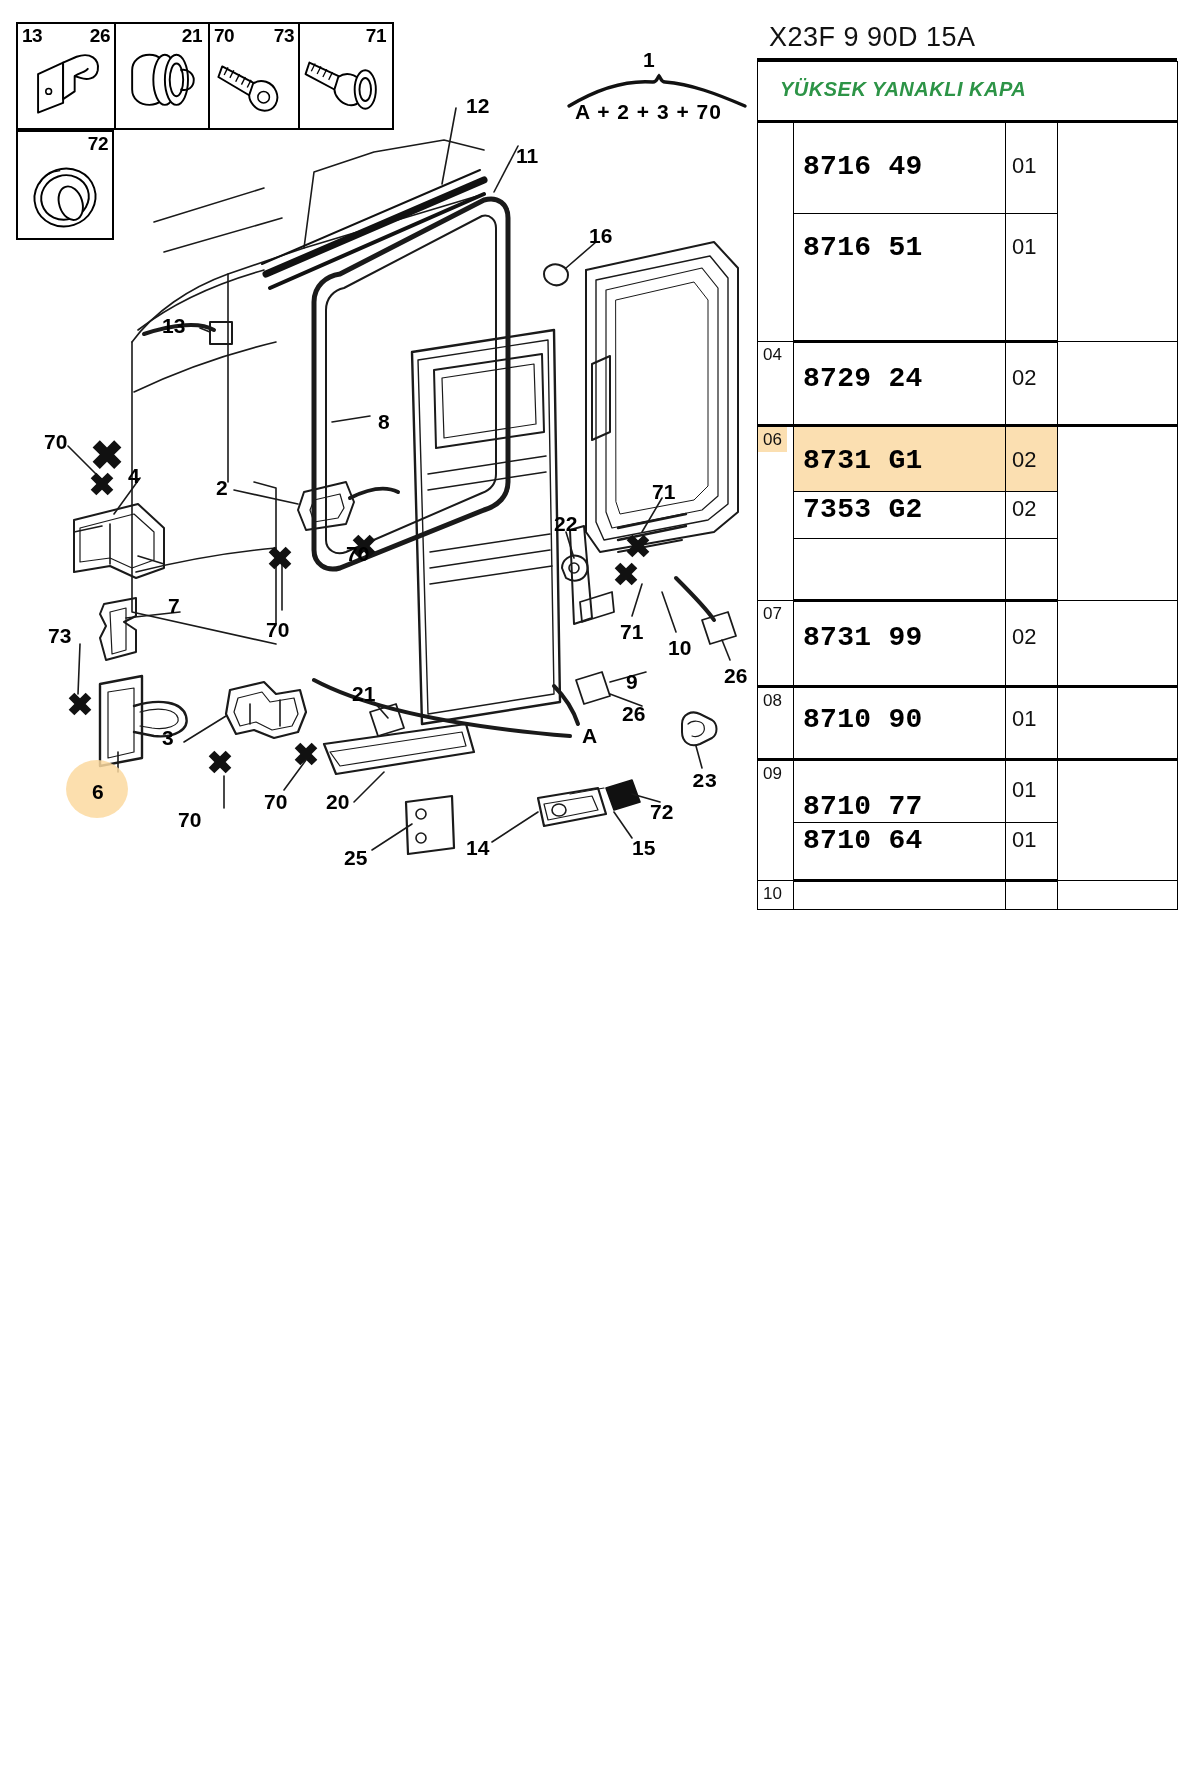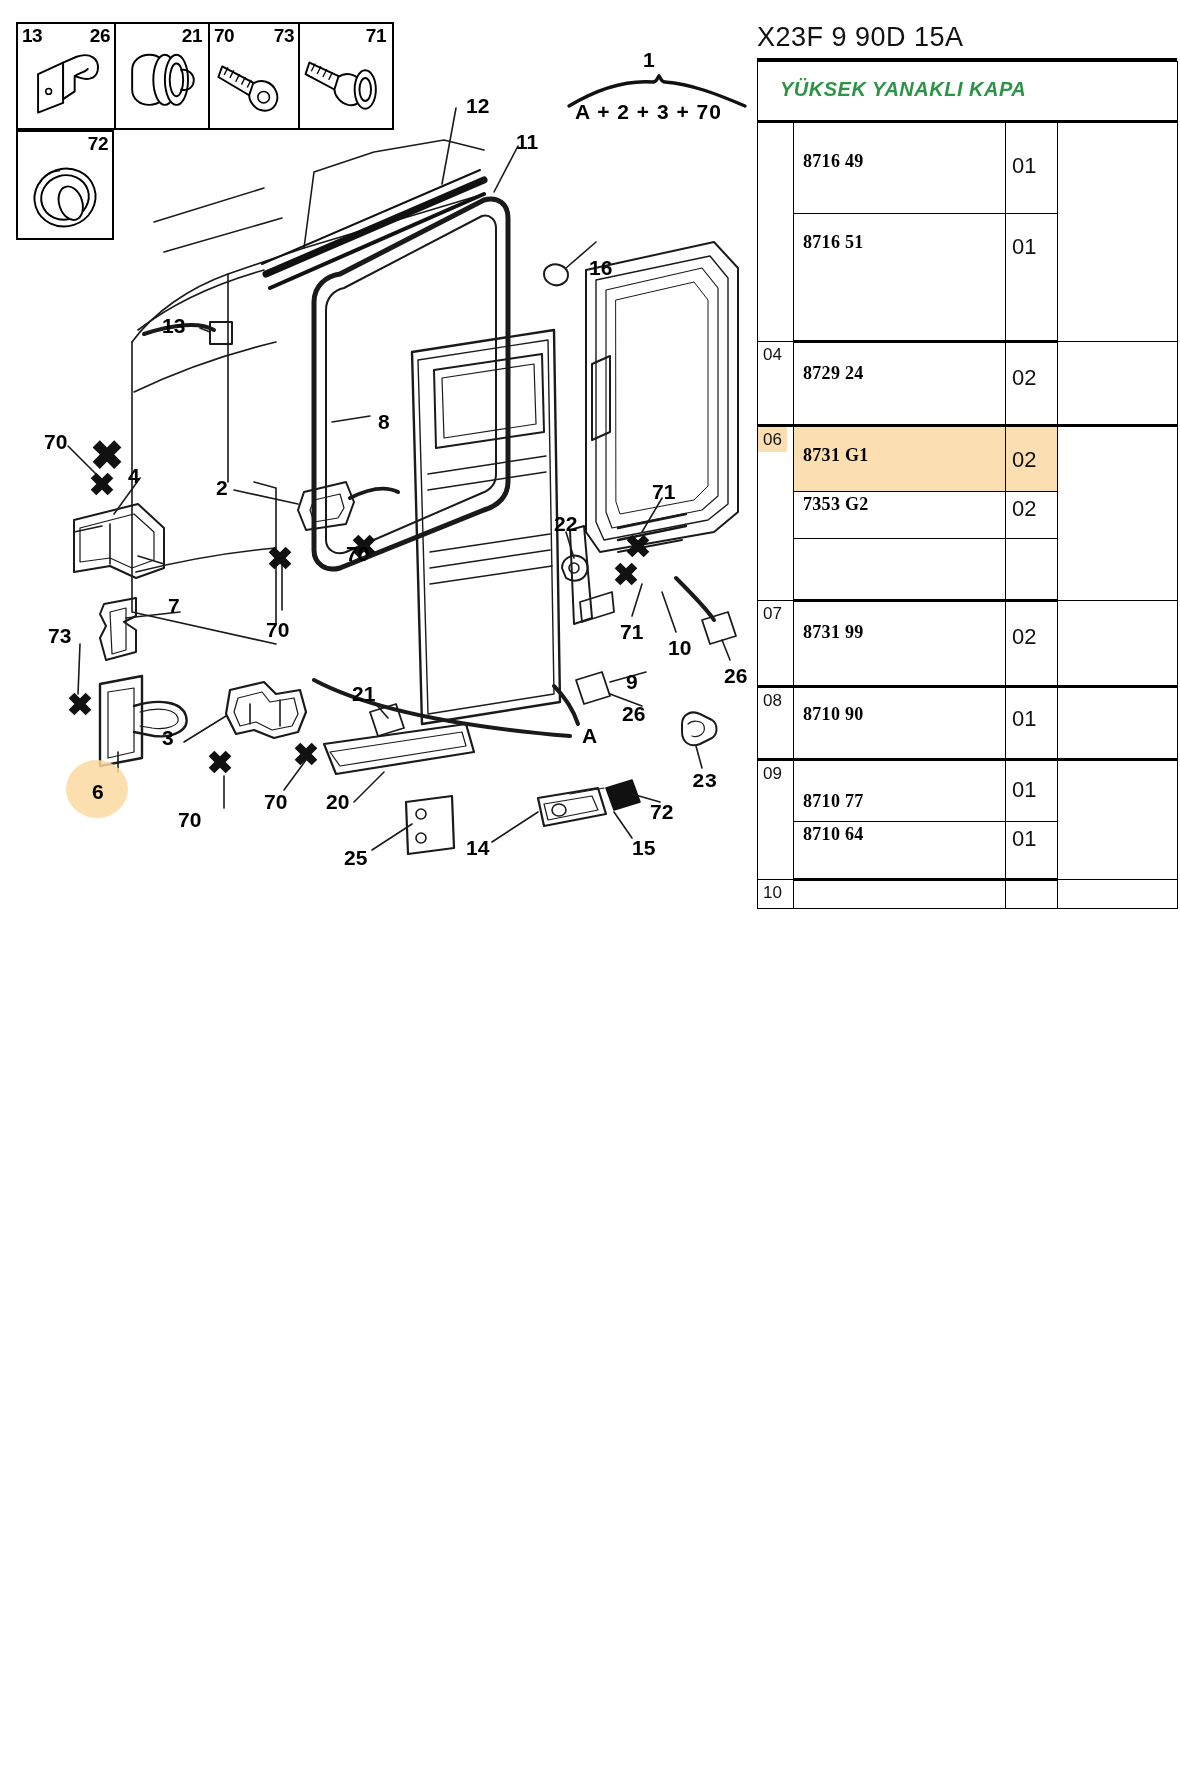--- a/index.html
+++ b/index.html
@@ -32,41 +32,41 @@
 
   .dlabel{position:absolute;font-weight:bold;font-size:21px;color:#000;
           font-family:"Liberation Sans",sans-serif;white-space:nowrap;}
 
   
   .hl-callout{position:absolute;border-radius:50%;background:#fbd9a0;opacity:.85;}
 
   
   .rightpane{position:absolute;left:757px;top:20px;width:420px;height:850px;}
 
-  .headcode{position:absolute;left:0;top:2px;font-size:27px;font-weight:normal;
+  .headcode{position:absolute;left:12px;top:2px;font-size:27px;font-weight:normal;
             color:#111;font-family:"Liberation Sans",sans-serif;letter-spacing:.5px;white-space:nowrap;}
   .headrule{position:absolute;left:0px;top:38px;width:420px;height:3px;background:#000;}
 
   .tbl{position:absolute;left:0px;top:41px;width:420px;border-collapse:collapse;
        table-layout:fixed;background:#fff;}
   .tbl td{border:1px solid #000;vertical-align:top;padding:0;background:#fff;margin-left:46px;}
   .col-idx{width:36px;}
   .col-ref{width:212px;}
   .col-qty{width:52px;}
   .col-tail{width:120px;}
 
   .titlecell{height:58px;position:relative;border-bottom:3px solid #000 !important;}
   .titletxt{position:absolute;left:22px;top:16px;font-style:italic;font-weight:bold;
             font-size:20px;color:#2d9447;letter-spacing:.5px;white-space:nowrap;
             font-family:"Liberation Sans",sans-serif;}
 
   .idxtxt{font-size:17px;color:#111;padding:3px 0 0 5px;display:block;
           font-family:"Liberation Sans",sans-serif;}
-  .reftxt{font-size:18px;font-weight:bold;color:#000;padding-left:9px;display:block;
-          font-family:Liberation Serif, serif;letter-spacing:.3px;}
+  .reftxt{font-size:28px;font-weight:bold;color:#000;padding-left:9px;display:block;
+          font-family:Liberation Mono, monospace;letter-spacing:.3px;}
   .qtytxt{font-size:22px;color:#111;padding-left:6px;display:block;
           font-family:"Liberation Sans",sans-serif;}
 
   .rowhl td{background:#fbdfb1 !important;}
   .thickBot td{border-bottom:3px solid #000 !important;}
   .noLineTop td{border-top:1px solid #fff !important;}
 </style>
 </head>
 <body>
 
@@ -317,22 +317,22 @@
         <g transform="translate(624,534)">
             <path d="M-4-12 L4-12 L4-4 L12-4 L12 4 L4 4 L4 12 L-4 12 L-4 4 L-12 4 L-12 -4 L-4 -4 Z" transform="rotate(45)"></path>
           </g>
         <g transform="translate(612,562)">
             <path d="M-4-12 L4-12 L4-4 L12-4 L12 4 L4 4 L4 12 L-4 12 L-4 4 L-12 4 L-12 -4 L-4 -4 Z" transform="rotate(45)"></path>
           </g>
       </g>
     </svg>
 
     <span class="dlabel" style="left:452px;top:82px;">12</span>
-    <span class="dlabel" style="left:502px;top:118px;">11</span>
-    <span class="dlabel" style="left:575px;top:212px;margin-top:32px;">16</span>
+    <span class="dlabel" style="left:502px;top:132px;">11</span>
+    <span class="dlabel" style="left:575px;top:212px;">16</span>
     <span class="dlabel" style="left:148px;top:302px;">13</span>
     <span class="dlabel" style="left:364px;top:398px;">8</span>
     <span class="dlabel" style="left:30px;top:418px;">70</span>
     <span class="dlabel" style="left:114px;top:452px;">4</span>
     <span class="dlabel" style="left:202px;top:464px;">2</span>
     <span class="dlabel" style="left:332px;top:530px;">70</span>
     <span class="dlabel" style="left:252px;top:606px;">70</span>
     <span class="dlabel" style="left:540px;top:500px;">22</span>
     <span class="dlabel" style="left:638px;top:468px;">71</span>
     <span class="dlabel" style="left:606px;top:608px;">71</span>

